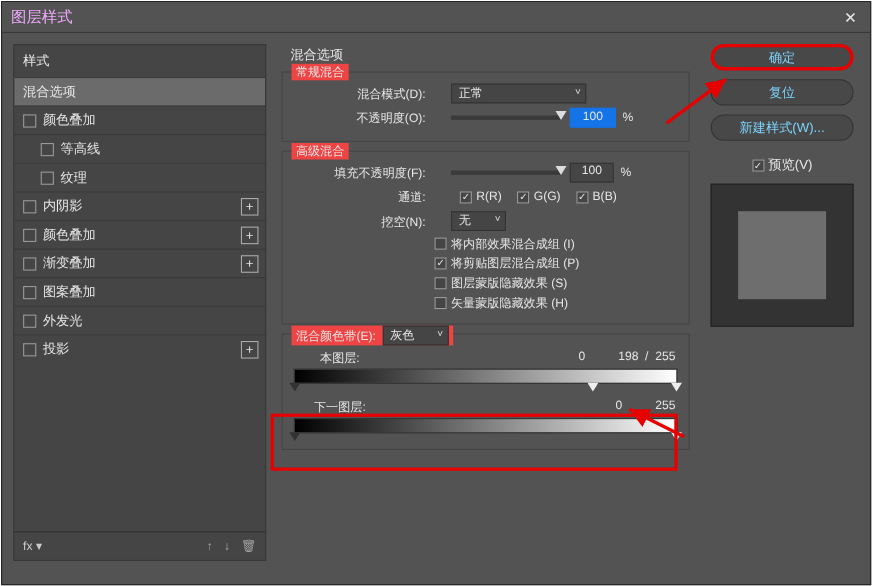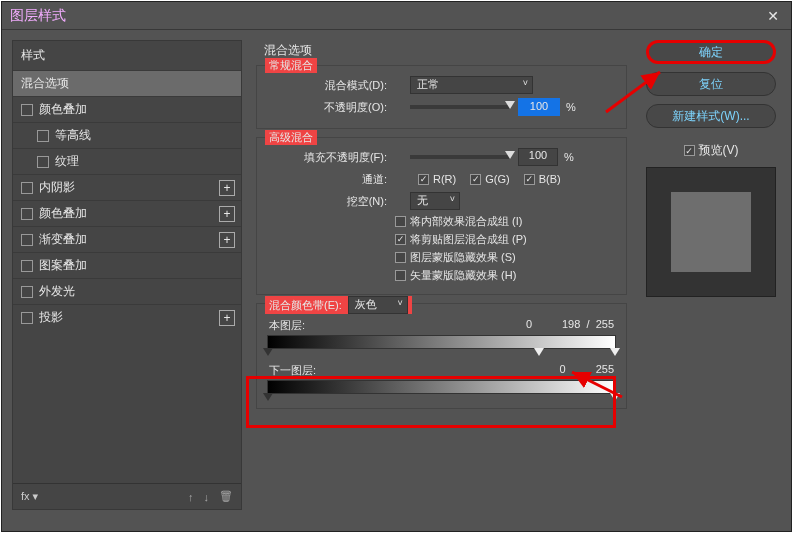--- a/index.html
+++ b/index.html
@@ -39,21 +39,21 @@
 .numbox.hl { border: 2px solid #1473e6; background: #1473e6; width: 42px; }
 .pct { margin-left: 6px; }
 .chk-row { display: flex; align-items: center; margin-left: 128px; height: 18px; gap: 4px; }
 .chk { width: 11px; height: 11px; border: 1px solid #999; display: inline-flex; align-items: center; justify-content: center; font-size: 9px; color: #e6e6e6; background: #454545; }
 .chk.on::before { content: "✓"; }
 .chan-group { display: flex; align-items: center; gap: 14px; margin-left: 8px; }
 .chan-item { display: flex; align-items: center; gap: 4px; }
 .blend-if { border: 1px solid #454545; margin-top: 6px; padding: 8px 10px 14px; position: relative; }
 .blend-row { margin-top: 6px; }
 .blend-label { display: flex; justify-content: space-between; padding: 0 2px 2px; }
-.blend-label .lbl { width: 80px; text-align: left; }
+.blend-label .lbl { width: 80px; text-align: center; }
 .blend-vals { display: flex; gap: 30px; }
 .gradient { height: 14px; background: linear-gradient(to right, #000, #fff); border: 1px solid #333; position: relative; }
 .tri { position: absolute; bottom: -8px; width: 0; height: 0; border-left: 5px solid transparent; border-right: 5px solid transparent; border-top: 8px solid #333; transform: translateX(-50%); }
 .tri.white { border-top-color: #eee; }
 .red-box { position: absolute; border: 3px solid #e60000; pointer-events: none; }
 
 
 .right { width: 140px; display: flex; flex-direction: column; gap: 8px; align-items: center; }
 .btn { width: 130px; height: 24px; border: 1px solid #333; border-radius: 12px; background: #484848; color: #7dd3fc; font-size: 12px; display: flex; align-items: center; justify-content: center; cursor: pointer; }
 .preview-chk { display: flex; align-items: center; gap: 4px; color: #e6e6e6; font-size: 12px; margin-top: 6px; }

